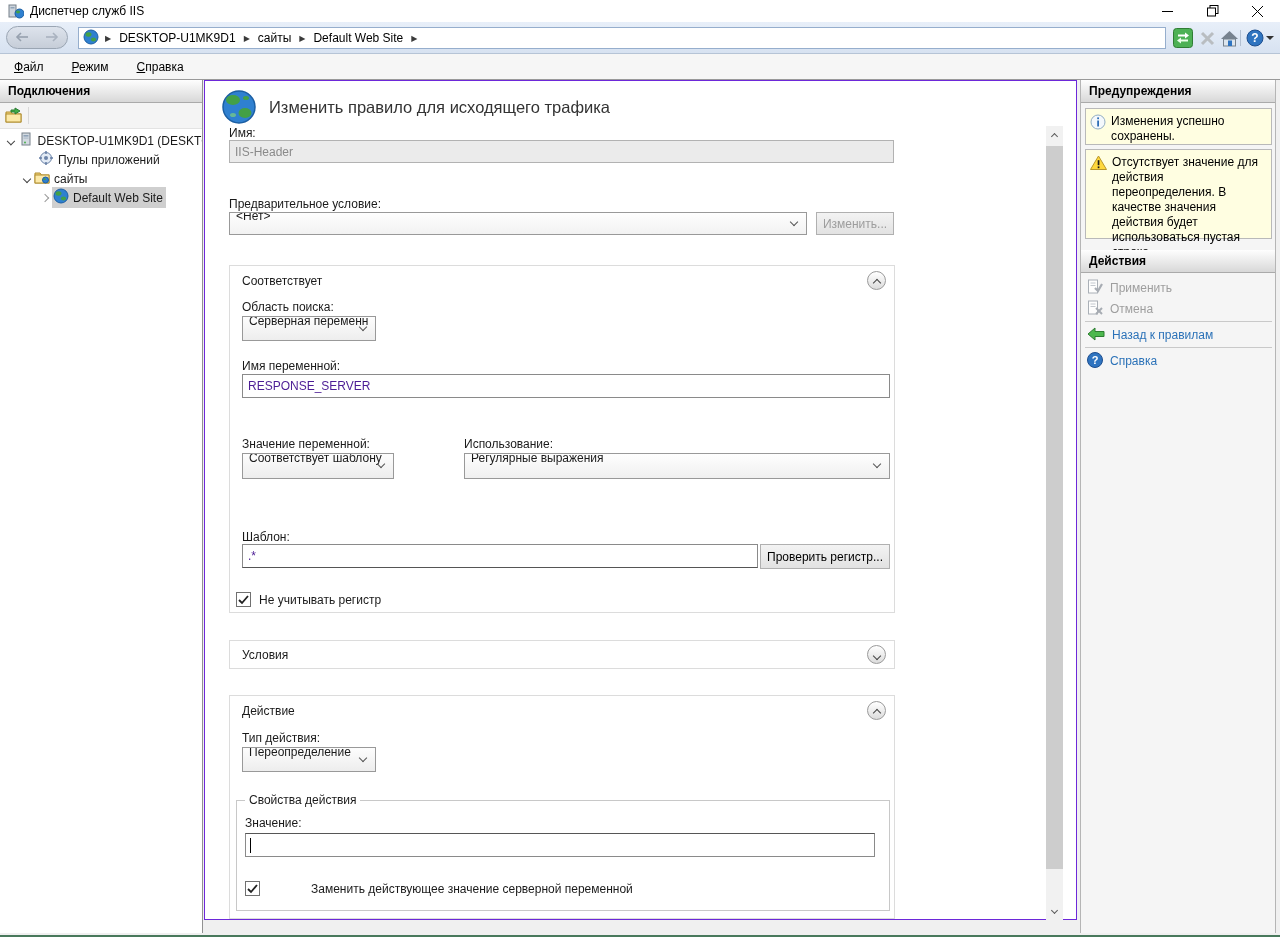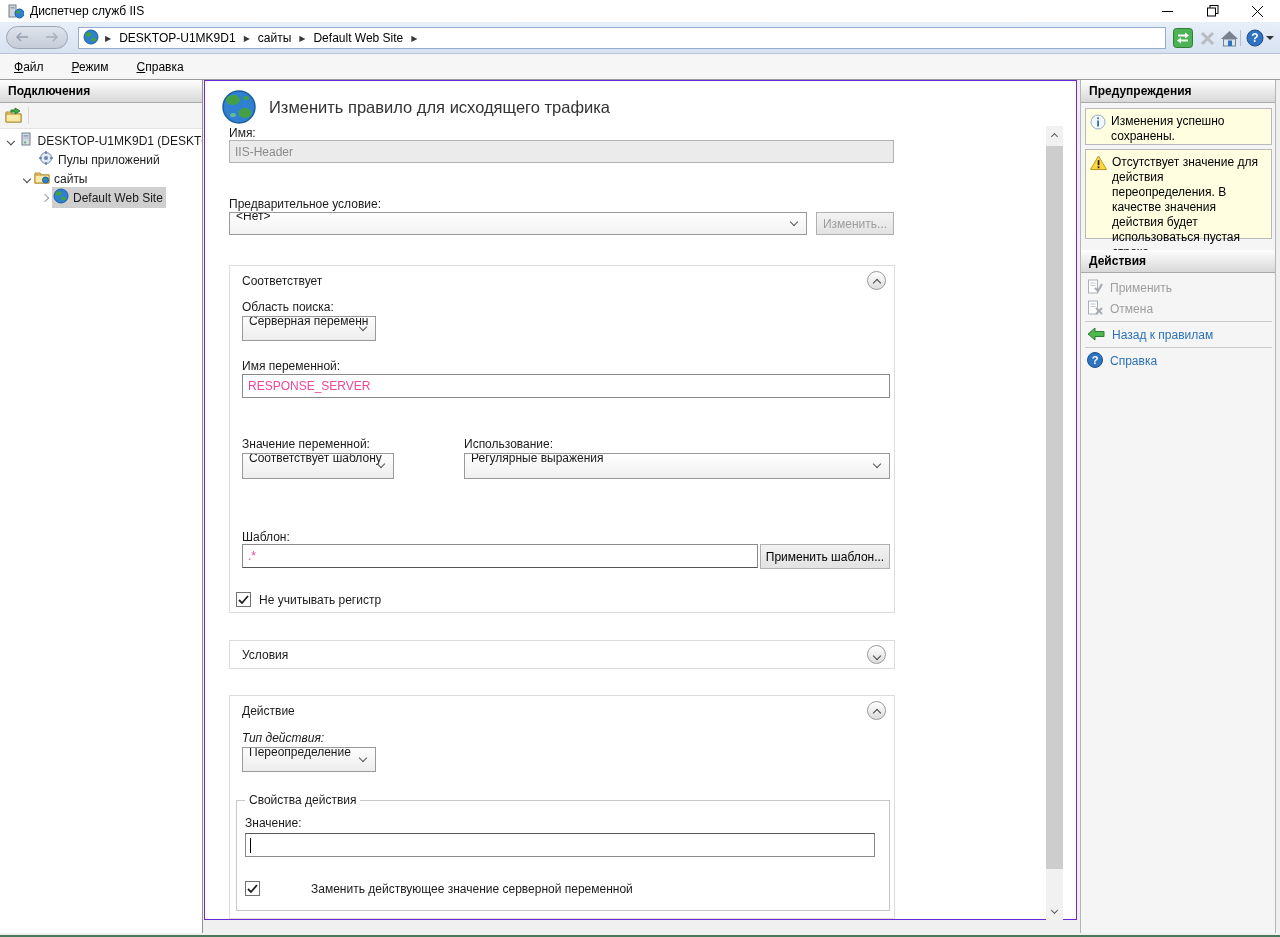--- a/index.html
+++ b/index.html
@@ -36,21 +36,21 @@
   .tree-row { position:absolute; height:19px; display:flex; align-items:center; gap:4px; white-space:nowrap; width:100%; }
   .chev { display:inline-block; width:6px; height:6px; border-right:1.6px solid #444; border-bottom:1.6px solid #444; }
   .chev.down { transform:rotate(45deg); }
   .chev.up { transform:rotate(-135deg); }
   .chev.right { transform:rotate(-45deg); border-color:#9a9a9a; }
   .tree-sel { background:#cfcfcf; display:flex; align-items:center; gap:4px; padding:1px 3px 1px 1px; }
 
   
   #main { left:204px; top:80px; width:873px; height:840px; background:#fff; border:1px solid #6d28d9; }
   .lbl { position:absolute; color:#1a1a1a; }
-  input.txt { position:absolute; border:1px solid #8a8a8a; background:#fff; font-family:"Liberation Sans",sans-serif; font-size:12px; padding:0 5px; color:#ec4899; }
+  input.txt { position:absolute; border:1px solid #8a8a8a; background:#fff; font-family:"Liberation Sans",sans-serif; font-size:12px; padding:0 5px; color:#4c1d95; }
   input.txt:disabled { background:#ebebeb; border-color:#b2b2b2; color:#8a8a8a; }
   .combo { position:absolute; border:1px solid #999; background:linear-gradient(#fdfdfd,#ededed); display:flex; align-items:center; padding:0 22px 16px 6px; overflow:hidden; white-space:nowrap; }
   .combo .chev { position:absolute; right:9px; top:50%; margin-top:-5px; border-color:#555; transform:rotate(45deg); }
   .btn { position:absolute; background:linear-gradient(#f3f3f3,#e2e2e2); border:1px solid #b0b0b0; font-family:"Liberation Sans",sans-serif; font-size:12px; display:flex; align-items:center; justify-content:center; color:#000; }
   .btn.disabled { color:#9d9d9d; }
   .group { position:absolute; border:1px solid #dcdcdc; background:#fff; }
   .group-title { position:absolute; left:12px; top:8px; color:#1a1a1a; }
   .circ-btn { position:absolute; right:8px; top:5px; width:19px; height:19px; border:1px solid #9a9a9a; border-radius:50%; background:linear-gradient(#fff,#dcdcdc); display:flex; align-items:center; justify-content:center; }
   .circ-btn .chev { margin-top:2px; }
   .circ-btn .chev.up { margin-top:4px; }
@@ -272,21 +272,21 @@
           <span class="chev"></span>
       </div>
       <span class="lbl" style="left:234px;top:171px;">Использование:</span>
       <div class="combo" style="left:234px;top:187px;width:426px;height:26px;background:linear-gradient(#fefefe,#f0f0f0);">
         <span>Регулярные выражения</span>
           <span class="chev"></span>
       </div>
 
       <span class="lbl" style="left:12px;top:264px;">Шаблон:</span>
       <input class="txt" style="left: 12px; top: 278px; width: 516px; height: 24px; border-bottom-color: rgb(85, 85, 85);" value=".*">
-      <button class="btn" style="left:530px;top:278px;width:130px;height:25px;">Применить шаблон...</button>
+      <button class="btn" style="left:530px;top:278px;width:130px;height:25px;">Проверить регистр...</button>
 
       <span class="checkbox" style="left:6px;top:326px;">
           <svg width="11" height="10">
             <polyline points="1,5 4,8 10,1" fill="none" stroke="#212121" stroke-width="1.8"></polyline>
           </svg>
         </span>
       <span class="lbl" style="left:29px;top:327px;">Не учитывать регистр</span>
     </div>
 
     <div class="group" style="left:24px;top:559px;width:666px;height:29px;">
@@ -295,21 +295,21 @@
           <span class="chev down"></span>
         </span>
     </div>
 
     <div class="group" style="left:24px;top:614px;width:666px;height:224px;">
       <span class="group-title">Действие</span>
       <span class="circ-btn">
           <span class="chev up"></span>
         </span>
 
-      <span class="lbl" style="left:12px;top:35px;font-style:italic;">Тип действия:</span>
+      <span class="lbl" style="left:12px;top:35px;">Тип действия:</span>
       <div class="combo" style="left:12px;top:51px;width:134px;height:25px;">
         <span>Переопределение</span>
           <span class="chev"></span>
       </div>
 
       <fieldset class="props" style="left:6px;top:97px;width:654px;height:118px;">
         <legend>Свойства действия</legend>
         <span class="lbl" style="left:8px;top:9px;">Значение:</span>
         <input class="txt" style="left: 8px; top: 26px; width: 630px; height: 24px; border-top-color: rgb(86, 86, 86);" value="">
         <span class="caret" style="left:13px;top:31px;"></span>

